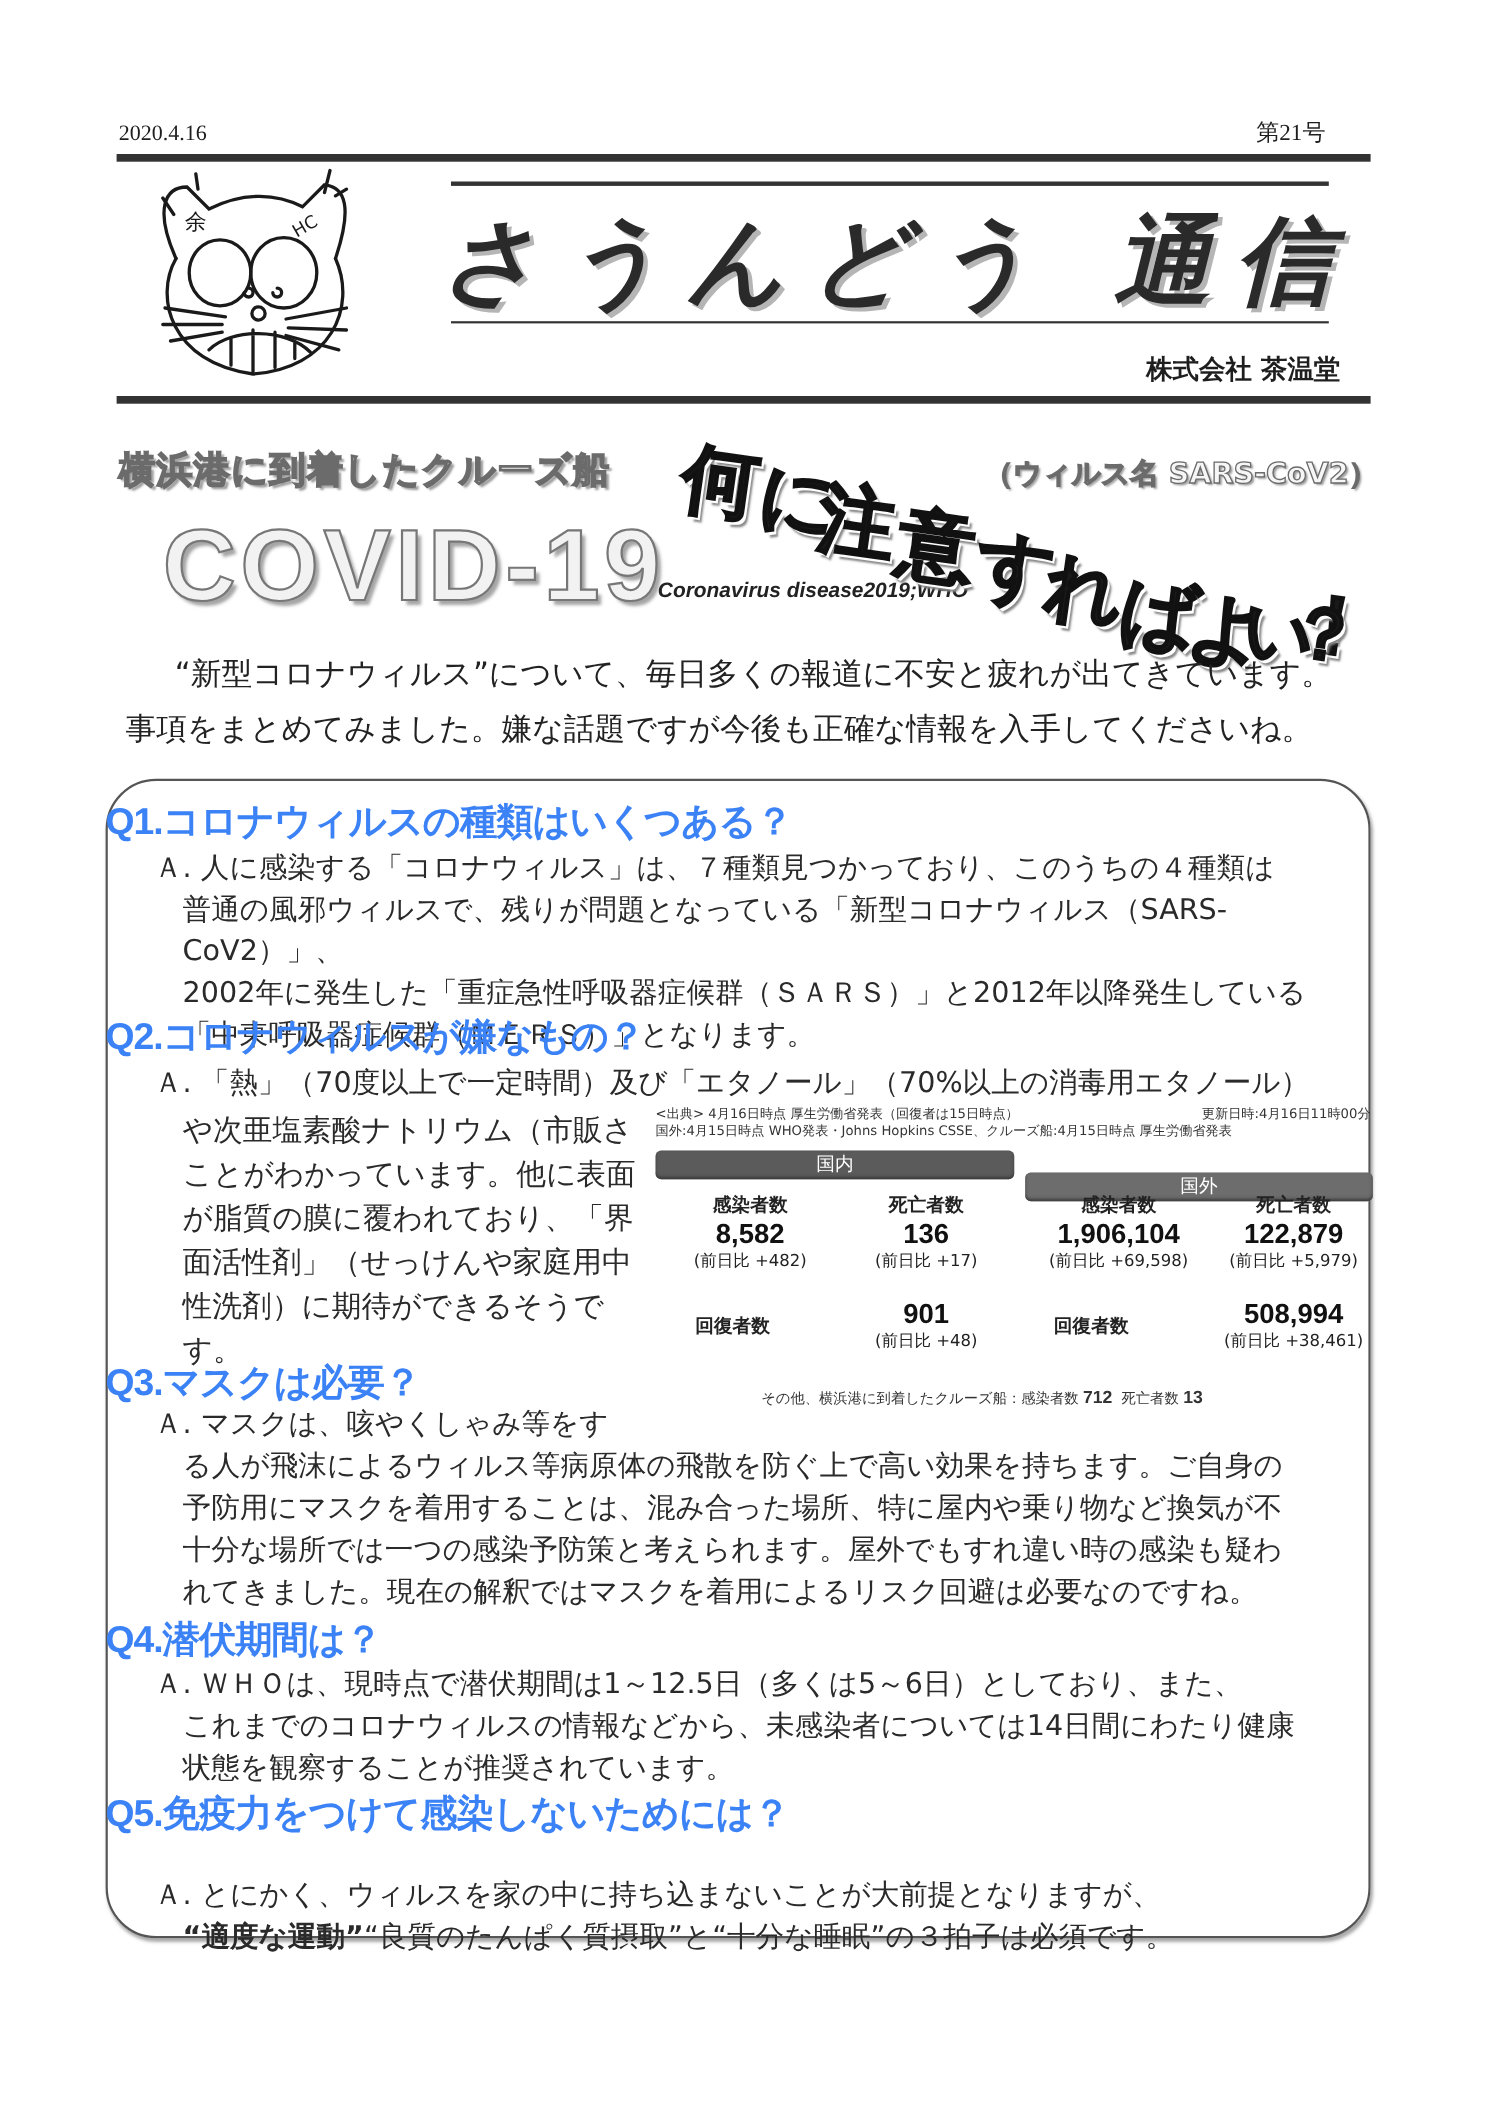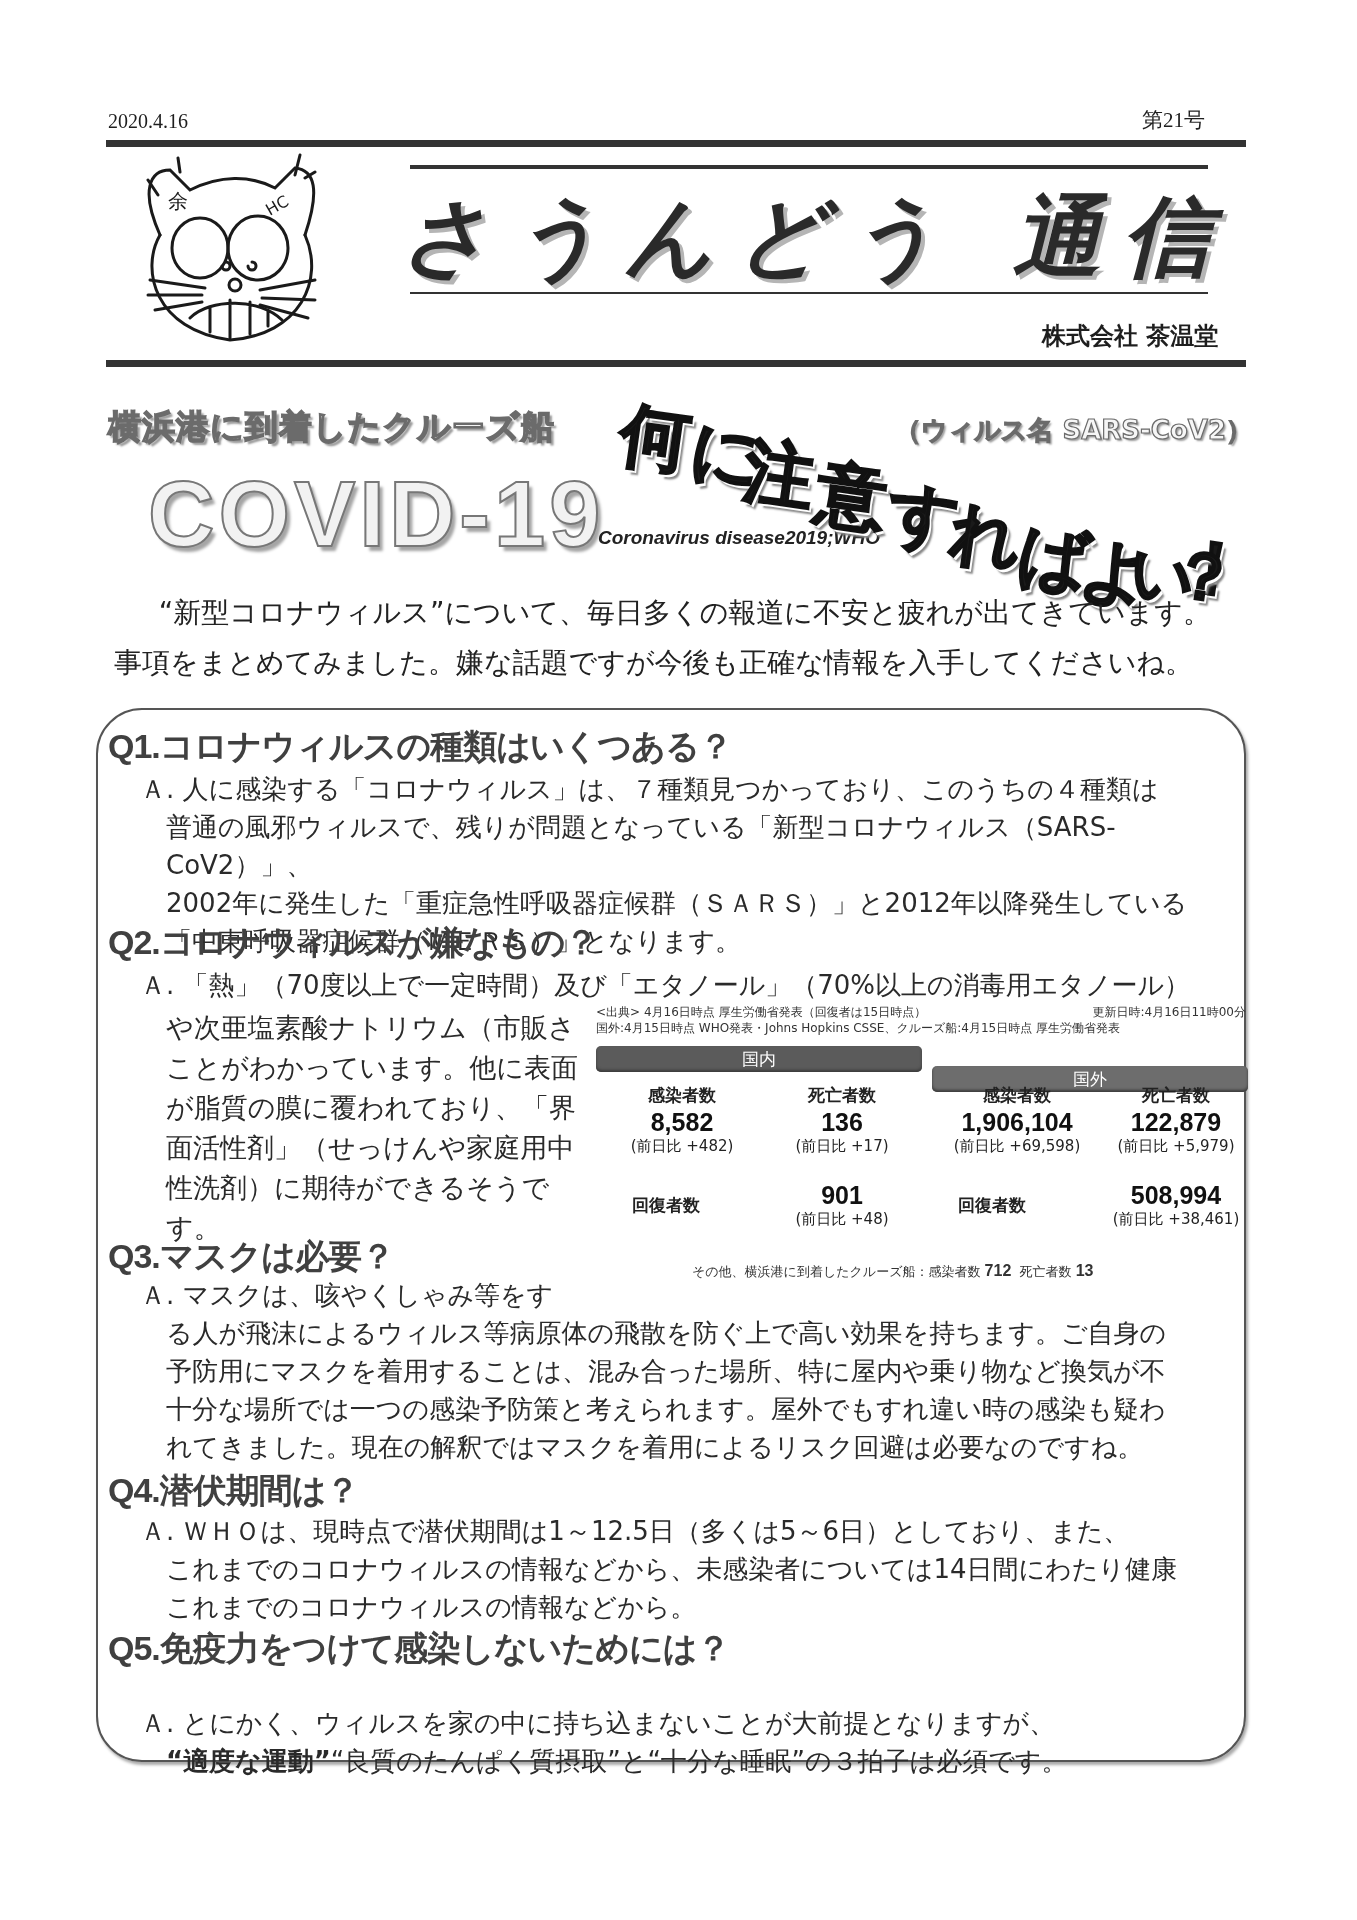--- a/index.html
+++ b/index.html
@@ -44,21 +44,21 @@
   
   #intro { left: 102px; top: 582px; width: 1150px; font-size: 28px; line-height: 38px;
            color: #222; }
   #intro .u { text-decoration: underline; text-decoration-style: double; }
   #intro p { margin: 12px; }
   #intro p.first { text-indent: 1.6em; }
 
   
   #qa-box { left: 96px; top: 708px; width: 1146px; height: 1050px; border: 2px solid #555;
             border-radius: 46px; box-shadow: 2px 3px 3px #aaa; }
-  .q { position: absolute; left: 108px; font-size: 34px; font-weight: bold; color: #404040;
+  .q { position: absolute; left: 96px; font-size: 34px; font-weight: bold; color: #3b82f6;
        letter-spacing: -1px; font-family: "Liberation Sans", sans-serif; }
   .a { position: absolute; font-size: 26px; line-height: 38px; color: #2a2a2a; }
   .a p { margin: 0; }
 
   
   #stats { left: 596px; top: 1004px; width: 664px; height: 268px; }
   #src1 { left: 0; top: 0; font-size: 12px; color: #333; }
   #upd { right: 14px; top: 0; font-size: 12px; color: #333; }
   #src2 { left: 0; top: 16px; font-size: 12px; color: #333; }
   .tab-bar { position: absolute; top: 42px; height: 26px; border-radius: 5px;
@@ -199,20 +199,20 @@
   <p style="padding-left:26px">る人が飛沫によるウィルス等病原体の飛散を防ぐ上で高い効果を持ちます。ご自身の</p>
   <p style="padding-left:26px">予防用にマスクを着用することは、混み合った場所、特に屋内や乗り物など換気が不</p>
   <p style="padding-left:26px">十分な場所では一つの感染予防策と考えられます。屋外でもすれ違い時の感染も疑わ</p>
   <p style="padding-left:26px">れてきました。現在の解釈ではマスクを着用によるリスク回避は必要なのですね。</p>
 </div>
 
 <div class="q" style="top:1468px;">Q4.潜伏期間は？</div>
 <div class="a" style="left:140px; top:1512px; width:1100px;">
   <p>Ａ. ＷＨＯは、現時点で潜伏期間は1～12.5日（多くは5～6日）としており、また、</p>
   <p style="padding-left:26px">これまでのコロナウィルスの情報などから、未感染者については14日間にわたり健康</p>
-  <p style="padding-left:26px">これまでのコロナウィルスの情報などから。</p>
+  <p style="padding-left:26px">状態を観察することが推奨されています。</p>
 </div>
 
 <div class="q" style="top:1626px;">Q5.免疫力をつけて感染しないためには？</div>
 <div class="a" style="left:140px; top:1704px; width:1100px;">
   <p>Ａ. とにかく、ウィルスを家の中に持ち込まないことが大前提となりますが、</p>
   <p style="padding-left:26px"><span class="bold-q">“適度な運動”</span><span>“良質のたんぱく質摂取”と“十分な睡眠”の３拍子は必須です。</span></p>
 </div>
 
 </body></html>

